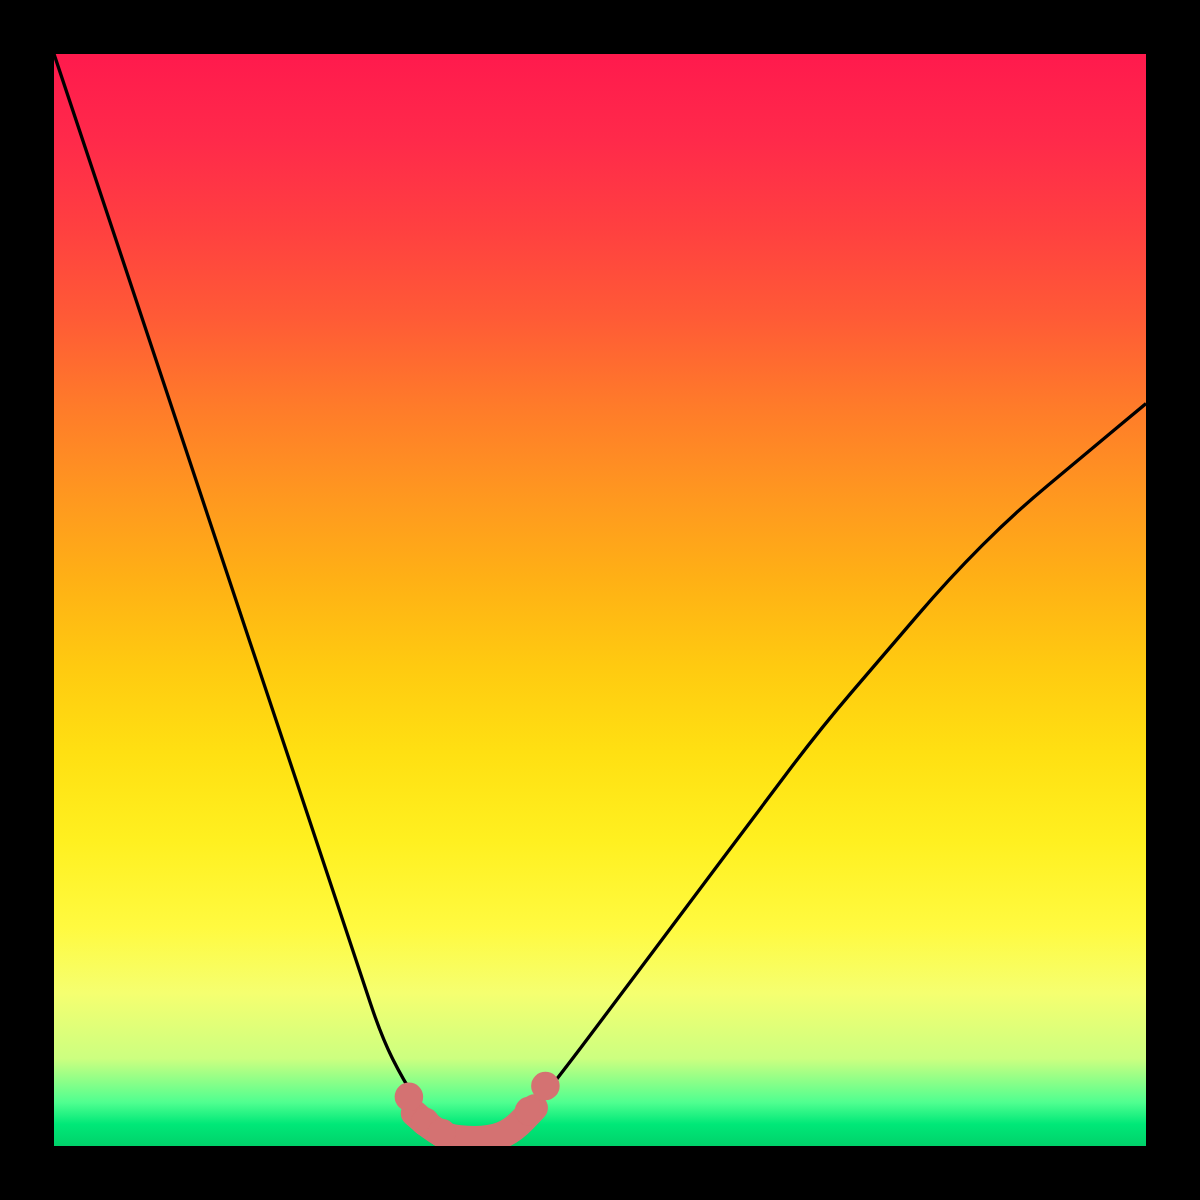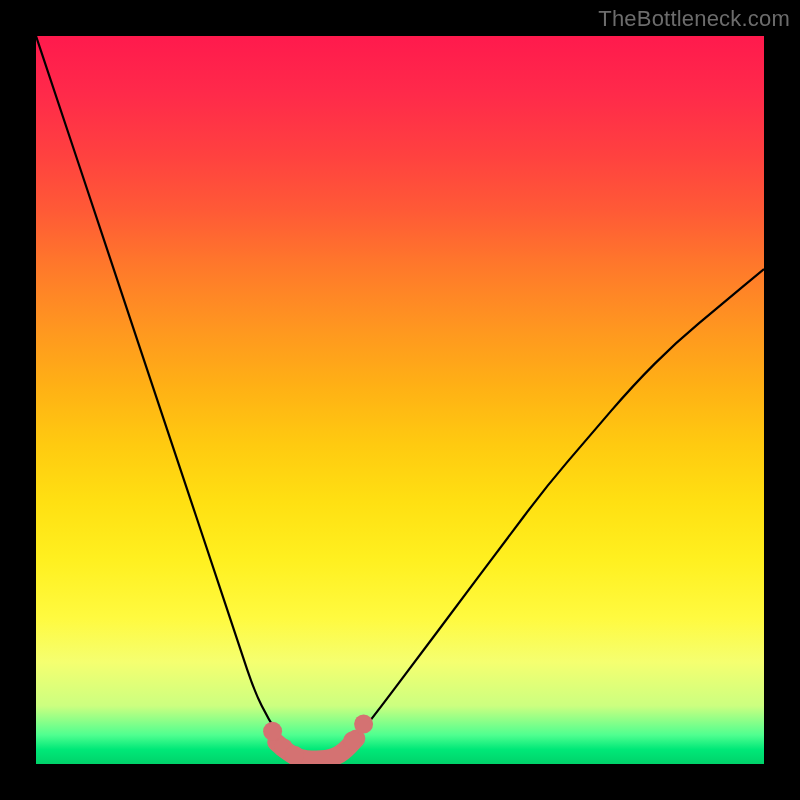--- a/index.html
+++ b/index.html
@@ -78,21 +78,20 @@
     stroke: #d47272;
     stroke-width: 18;
     stroke-linecap: round;
     stroke-linejoin: round;
   }
 </style>
 </head>
 <body>
 
 <div class="frame">
-  <div class="watermark">TheBottleneck.com</div>
 
   <div class="plot">
     <div class="gradient-bg"></div>
 
     <svg class="curves" viewBox="0 0 728 728">
       <path id="left-branch" class="curve" d="M 0.0 0.0 Q 29.1 87.4 43.7 131.0 Q 58.2 174.7 72.8 218.4 Q 87.4 262.1 101.9 305.8 Q 116.5 349.4 131.0 393.1 Q 145.6 436.8 160.2 480.5 Q 174.7 524.2 189.3 567.8 Q 203.8 611.5 211.1 633.4 Q 218.4 655.2 225.7 669.8 Q 233.0 684.3 240.2 695.2 Q 247.5 706.2 254.8 713.4 L 262.1 720.7"></path>
       <path id="right-branch" class="curve" d="M 305.8 720.7 Q 334.9 684.3 356.7 655.2 Q 378.6 626.1 400.4 597.0 Q 422.2 567.8 444.1 538.7 Q 465.9 509.6 487.8 480.5 Q 509.6 451.4 531.4 425.9 Q 553.3 400.4 575.1 374.9 Q 597.0 349.4 618.8 327.6 Q 640.6 305.8 662.5 287.6 Q 684.3 269.4 706.2 251.2 L 728.0 233.0"></path>
       <path id="trough" class="trough-line" d="M 240.2 706.2 Q 254.8 719.3 262.1 721.4 Q 269.4 723.6 280.3 723.6 Q 291.2 723.6 298.5 720.7 Q 305.8 717.8 313.0 710.2 L 320.3 702.5"></path>
       <g id="markers">
           <circle cx="236.6" cy="695.2" r="9.5" class="marker"></circle>

